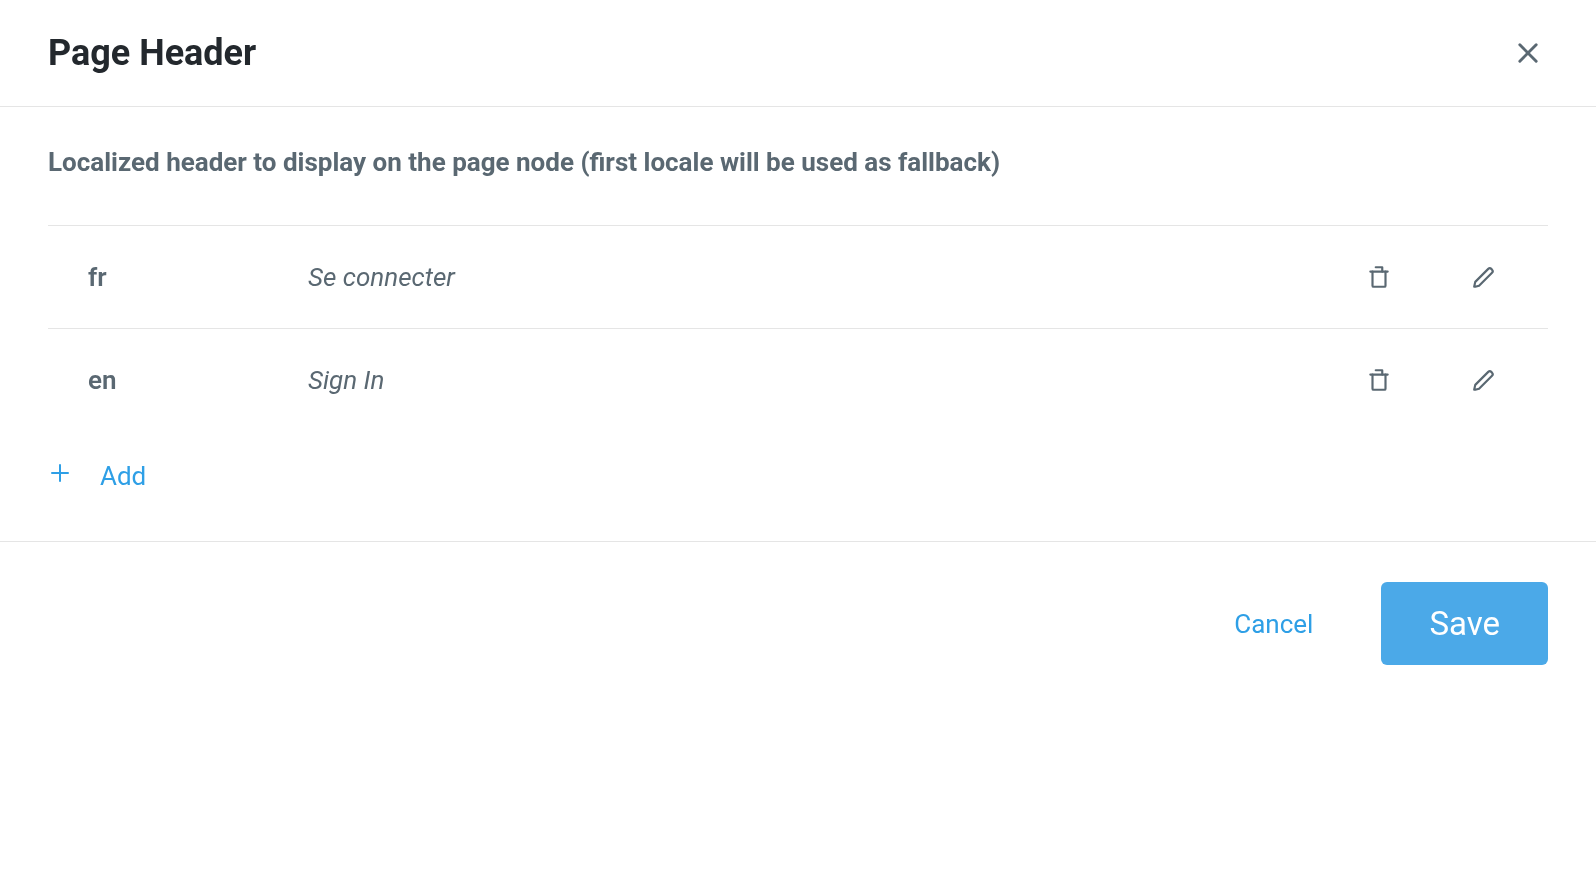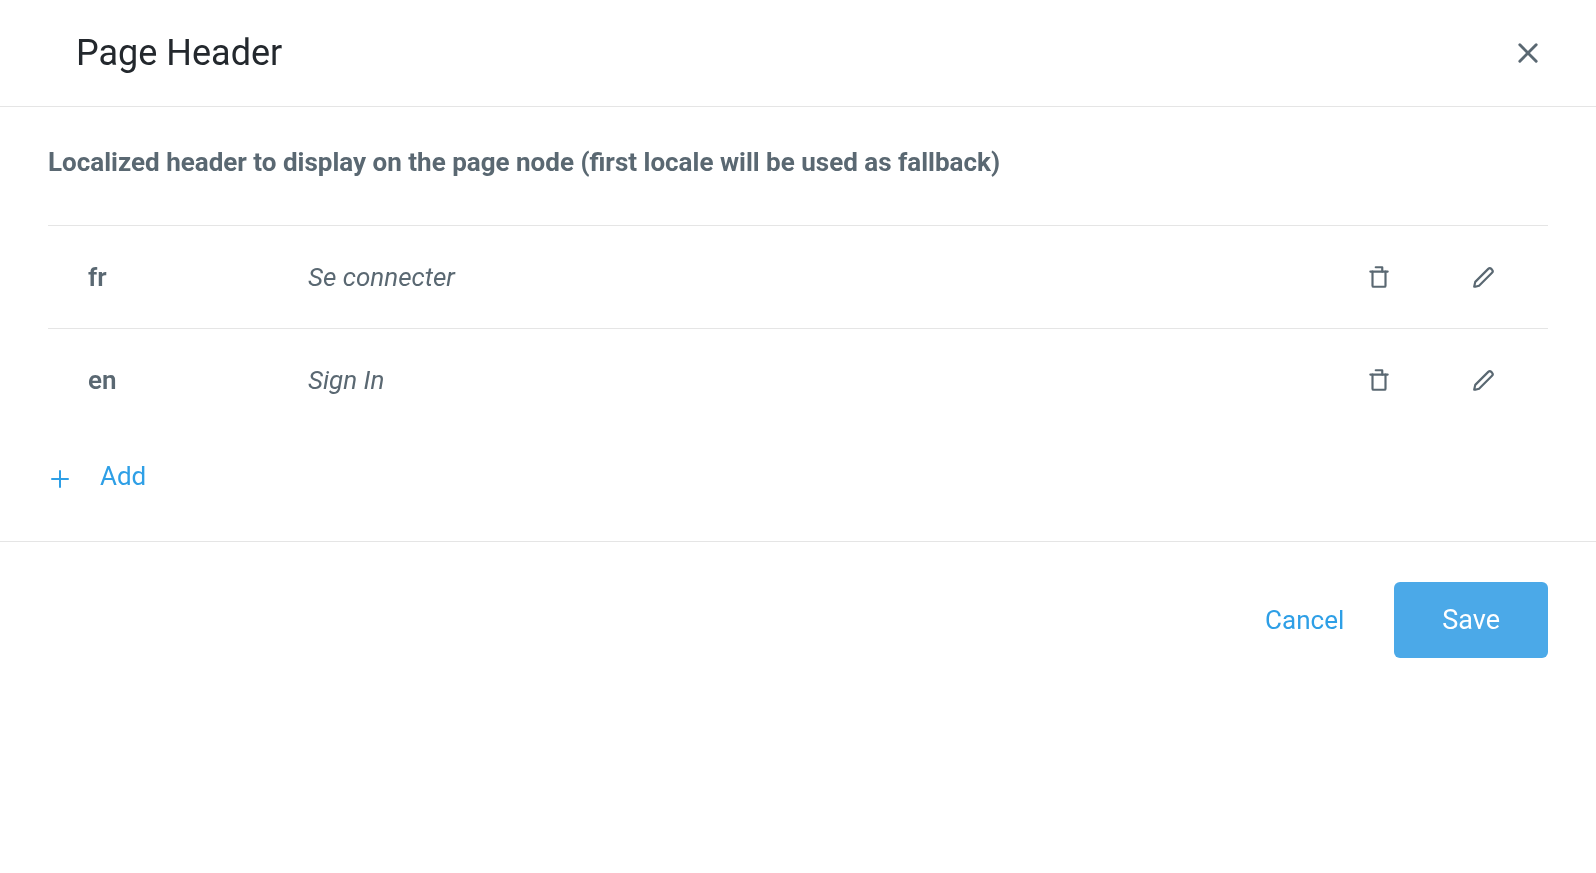--- a/index.html
+++ b/index.html
@@ -18,23 +18,22 @@
     }
     .modal-header {
       display: flex;
       justify-content: space-between;
       align-items: center;
       padding: 32px 48px;
       border-bottom: 1px solid #e5e5e5;
     }
     .modal-title {
       font-size: 36px;
-      font-weight: 400;
+      font-weight: 700;
       color: #23282d;
-      margin-left: 28px;
     }
     .close-btn {
       cursor: pointer;
       color: #5a6872;
       display: flex;
       align-items: center;
       justify-content: center;
       width: 40px;
       height: 40px;
     }
@@ -85,21 +84,21 @@
       display: flex;
       align-items: center;
       justify-content: center;
     }
     .icon-btn svg {
       width: 26px;
       height: 26px;
     }
     .add-row {
       display: flex;
-      align-items: flex-end;
+      align-items: flex-start;
       padding: 30px 0 50px 0;
       gap: 28px;
       cursor: pointer;
     }
     .add-icon {
       color: #2e9fe6;
       display: flex;
       align-items: center;
     }
     .add-icon svg {
@@ -110,36 +109,36 @@
       font-size: 26px;
       color: #2e9fe6;
       font-weight: 400;
     }
     .modal-footer {
       display: flex;
       justify-content: flex-end;
       align-items: center;
       padding: 40px 48px;
       border-top: 1px solid #e5e5e5;
-      gap: 40px;
+      gap: 58px;
     }
     .cancel-btn {
       background: none;
       border: none;
       font-size: 26px;
       color: #2e9fe6;
       cursor: pointer;
       padding: 20px 10px;
       font-family: inherit;
     }
     .save-btn {
       background: #4ba9e8;
       border: none;
       color: #fff;
-      font-size: 27px;
+      font-size: 33px;
       padding: 22px 48px;
       border-radius: 6px;
       cursor: pointer;
       font-family: inherit;
     }
   </style>
 </head>
 <body>
 
 <div class="modal">

